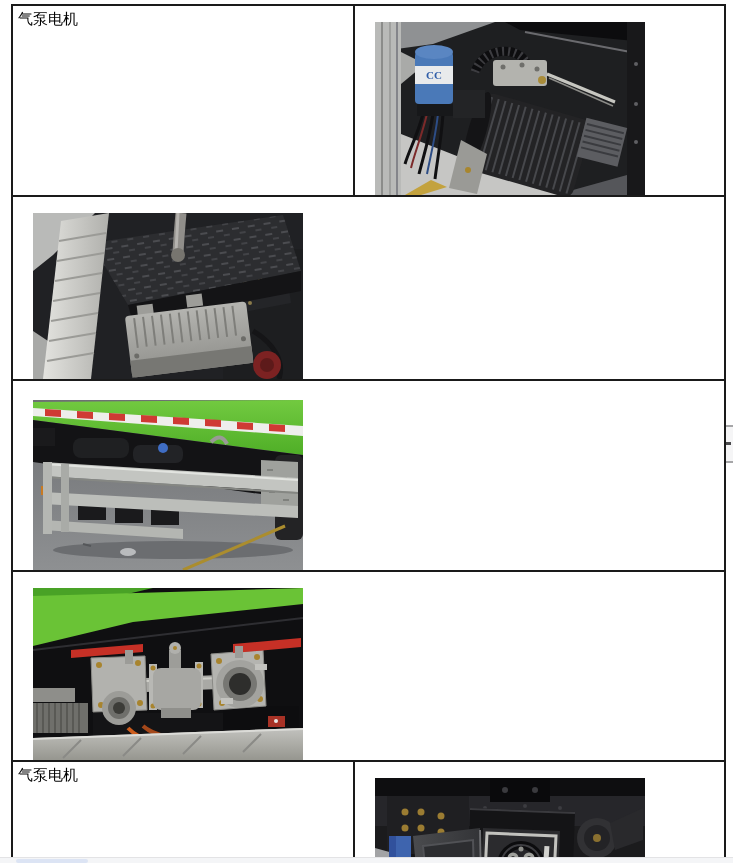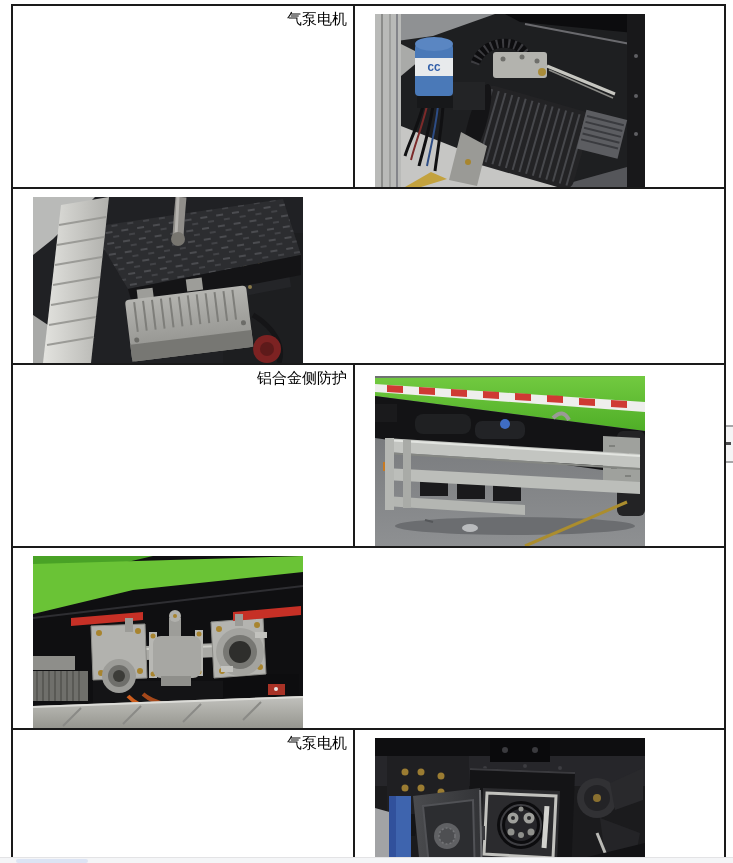--- a/index.html
+++ b/index.html
@@ -2,27 +2,27 @@
 <html><head>
 <meta charset="utf-8">
 <style>
   * { margin:0; padding:0; box-sizing:border-box; }
   html,body { width:733px; height:863px; background:#ffffff; overflow:hidden;
               font-family:"Liberation Serif","DejaVu Serif",serif; }
   .doc-table {
     position:absolute; left:11px; top:4px; width:715px; height:853px;
     border:2px solid #1a1a1a; border-bottom:none; background:#fff;
   }
-  .row { display:flex; border-bottom:2px solid #1a1a1a; overflow:hidden;text-align:right; }
+  .row { display:flex; border-bottom:2px solid #1a1a1a; overflow:hidden; }
   .row:last-child { border-bottom:none; }
   .cell-label {
     width:342px; border-right:2px solid #1a1a1a; padding:4px 6px 0 5px;
     font-size:15px; color:#000; line-height:1.25;
   }
-  .cell-photo { flex:1; padding:8px 0 0 20px;font-family:Liberation Mono, monospace; }
+  .cell-photo { flex:1; padding:16px 0 0 20px; }
   .photo { display:block; }
   
   .edge-widget {
     position:absolute; right:0; top:425px; width:7px; height:38px;
     background:#f5f5f6; border-top:2px solid #a6a6a8; border-bottom:2px solid #a6a6a8;
   }
   .edge-widget .dash {
     position:absolute; left:0; top:15px; width:5px; height:3px; background:#4a4a4c;
   }
   
@@ -194,23 +194,20 @@
             <circle cx="210" cy="132" r="2.5" fill="#6c6c68"></circle>
         </g>
         <path d="M220,118 C240,130 252,148 246,166" stroke="#151517" stroke-width="5" fill="none"></path>
         <circle cx="234" cy="152" r="14" fill="#7c2222"></circle>
         <circle cx="234" cy="152" r="7" fill="#5d1a1a"></circle>
       </svg>
     </div>
   </div>
 
   <div class="row">
-    <div class="cell-label">
-      <span>铝合金侧防护</span>
-    </div>
     <div class="cell-photo">
       <svg class="photo" width="270" height="170" viewBox="0 0 270 170" style="margin-top:3px">
         <defs>
           <linearGradient id="floor3" x1="0" y1="0" x2="0" y2="1">
             <stop offset="0" stop-color="#6e7073"></stop>
               <stop offset="1" stop-color="#8e9092"></stop>
           </linearGradient>
           <linearGradient id="green3" x1="0" y1="0" x2="0" y2="1">
             <stop offset="0" stop-color="#72ca40"></stop>
               <stop offset="1" stop-color="#4fae27"></stop>

